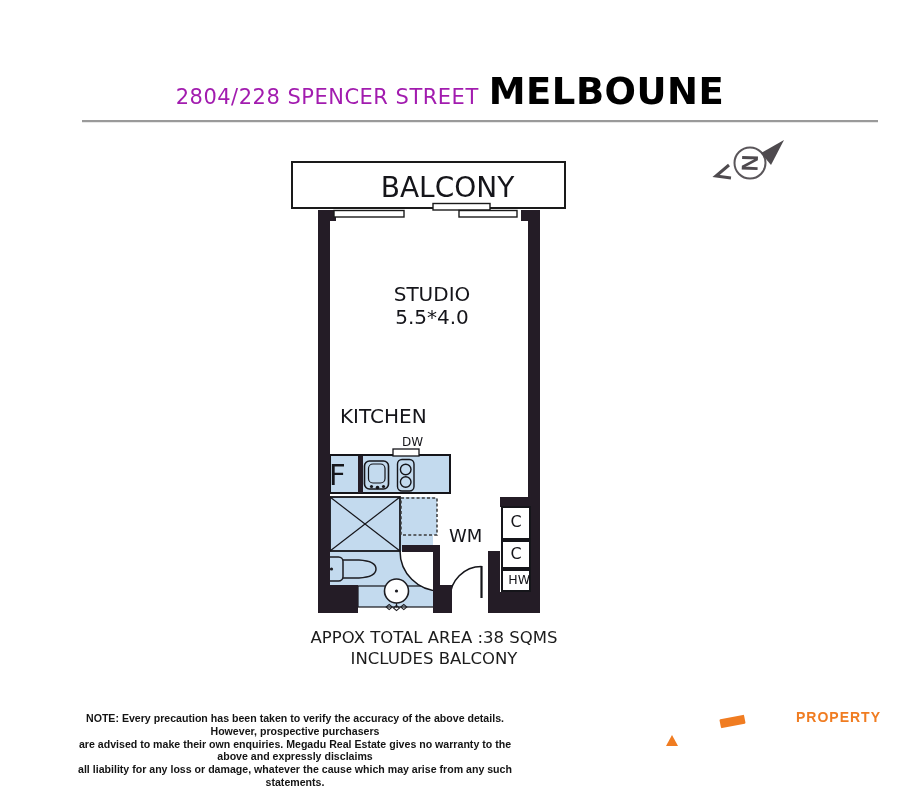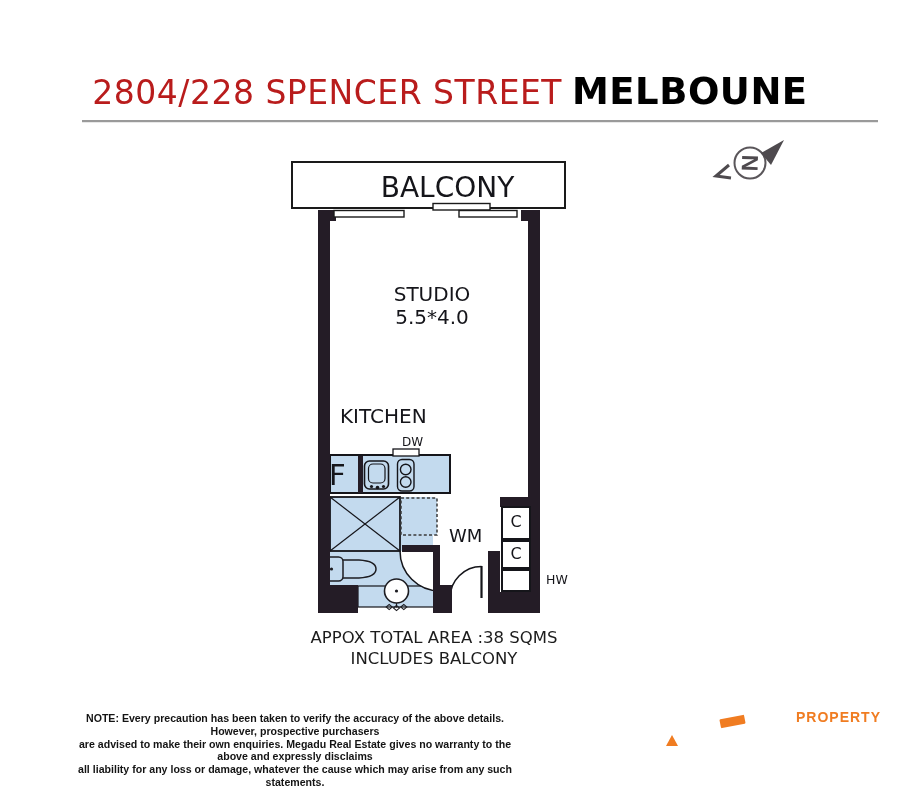--- a/index.html
+++ b/index.html
@@ -2,39 +2,39 @@
 <html><head>
 <meta charset="utf-8">
 <style>
   html,body{margin:0;padding:0;}
   body{width:900px;height:800px;background:#ffffff;overflow:hidden;
        font-family:"DejaVu Sans","Liberation Sans",sans-serif;}
   .page{position:relative;width:900px;height:800px;background:#fff;}
 
   
   .title-row{position:absolute;left:0;top:70px;width:900px;text-align:center;white-space:nowrap;}
-  .title-addr{font-size:33px;color:#b91c1c;letter-spacing:.5px;}
+  .title-addr{font-size:21px;color:#a21caf;letter-spacing:.5px;}
   .title-city{font-size:37px;font-weight:bold;color:#000;letter-spacing:.5px;margin-left:10px;}
   .title-rule{position:absolute;left:82px;top:120px;width:796px;height:2px;
               background:#9a9a9a;border-bottom:1px solid #e8e8e8;}
 
   
   .plan-svg{position:absolute;left:0;top:0;width:900px;height:680px;}
 
   
   .lbl{position:absolute;color:#15151a;}
   .lbl-balcony{left:292px;top:171px;width:273px;text-align:center;font-size:28px;padding-left:19px;}
   .lbl-studio{left:361px;top:283px;width:142px;text-align:center;font-size:20px;line-height:23px;}
   .lbl-kitchen{left:340px;top:404px;font-size:20px;}
   .lbl-dw{left:383px;top:435px;width:40px;text-align:right;font-size:12px;}
   .lbl-f{left:329px;top:458px;font-size:29px;}
   .lbl-wm{left:401px;top:525px;width:23px;text-align:center;font-size:18px;padding-left:48px;}
   .lbl-c1{left:502px;top:512px;width:28px;text-align:center;font-size:16px;}
   .lbl-c2{left:502px;top:544px;width:28px;text-align:center;font-size:16px;}
-  .lbl-hw{left:502px;top:572px;width:28px;text-align:left;font-size:12.5px;padding-left:44px;}
+  .lbl-hw{left:502px;top:572px;width:28px;text-align:right;font-size:12.5px;}
 
   
   .area-text{position:absolute;left:284px;top:628px;width:300px;text-align:center;
              font-size:16.5px;line-height:20.5px;color:#1c1c1c;}
 
   
   .note{position:absolute;left:70px;top:712px;width:450px;text-align:center;
         font-family:"Liberation Sans",sans-serif;font-weight:bold;
         font-size:10.6px;line-height:12.8px;color:#141414;}
 

